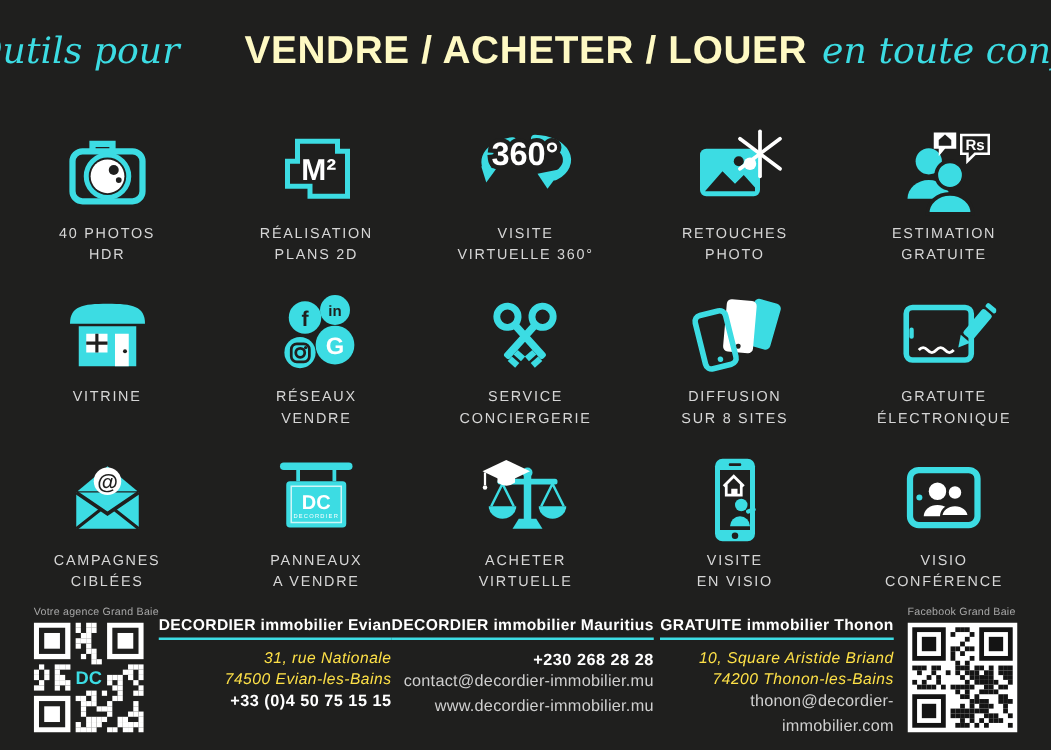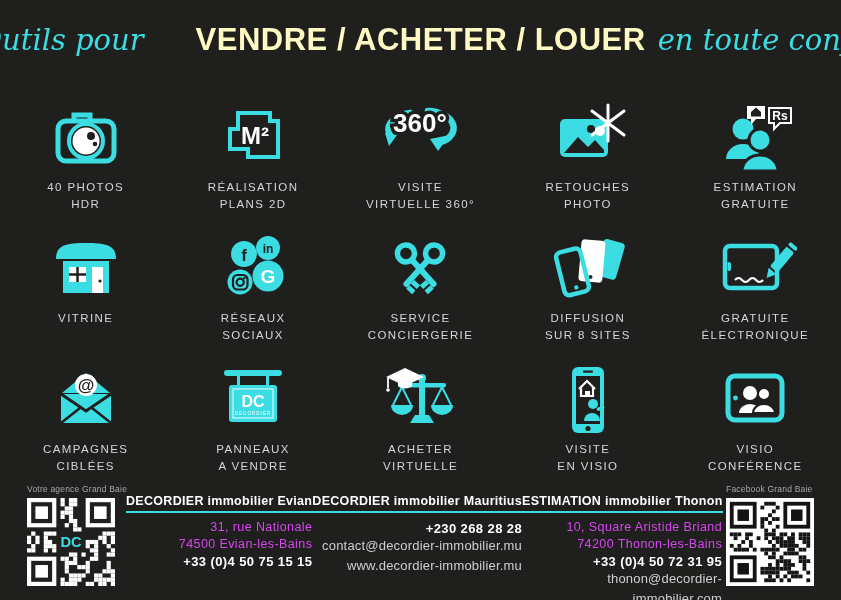--- a/index.html
+++ b/index.html
@@ -47,21 +47,21 @@
   .qr-caption{font-size:8.5px;color:#A8A8A8;white-space:nowrap;margin-bottom:4px;letter-spacing:.2px}
   .qr-block svg{display:block}
 
   .offices{position:absolute;left:126px;right:126px;top:7px;
     display:flex;justify-content:space-between;}
   .office{text-align:right;}
   .office.w1{width:195px}.office.w2{width:212px}.office.w3{width:200px}
   .office-name{display:inline-block;color:#FFFFFF;font-weight:bold;font-size:12.5px;
     letter-spacing:.3px;border-bottom:2px solid var(--cy);padding-bottom:3px;margin-bottom:6px;
     white-space:nowrap;}
-  .office-line{color:#d946ef;font-size:12.5px;line-height:1.32;letter-spacing:.4px;}
+  .office-line{color:#fde047;font-size:12.5px;line-height:1.32;letter-spacing:.4px;font-style:italic;}
   .office-line:empty{display:none}
   .office-phone{color:#FFFFFF;font-weight:bold;font-size:13px;margin-top:2px;letter-spacing:.4px;}
   .office-link{color:#CFCFCF;font-size:13px;line-height:1.5;letter-spacing:.2px;}
   .office-link:empty{display:none}
 </style>
 </head>
 <body>
 
 <div class="page">
 
@@ -187,21 +187,21 @@
           <text class="fb" x="57" y="21" font-size="12" font-weight="bold" text-anchor="middle">in</text>
           <text class="fb" x="33" y="29" font-size="17" font-weight="bold" text-anchor="middle">f</text>
           <text class="fw" x="57" y="51" font-size="19" font-weight="bold" text-anchor="middle">G</text>
           <rect class="ob" x="22" y="43" width="14.5" height="14.5" rx="4.5" stroke-width="2.2"></rect>
           <circle class="ob" cx="29.2" cy="50.2" r="3.6" stroke-width="2.2"></circle>
           <circle class="fb" cx="33.5" cy="46" r="1.3"></circle>
         </svg>
       </div>
       <div class="label">
           <span class="l">RÉSEAUX</span>
-          <span class="l">SOCIAUX</span>
+          <span class="l">VENDRE</span>
         </div>
     </div>
 
     <div class="cell">
       <div class="iconbox">
         <svg width="84" height="74" viewBox="0 0 84 74">
           <g transform="translate(42,37) rotate(42)">
             <circle class="oc" cx="0" cy="-21" r="8.5" stroke-width="5.5"></circle>
             <rect class="fc" x="-3" y="-13" width="6" height="36" rx="2"></rect>
             <rect class="fc" x="3" y="12" width="8" height="5"></rect>
@@ -494,24 +494,23 @@
 
       <div class="office w2">
         <div><span class="office-name">DECORDIER immobilier Mauritius</span></div>
 
         <div class="office-phone">+230 268 28 28</div>
         <div class="office-link">contact@decordier-immobilier.mu</div>
         <div class="office-link">www.decordier-immobilier.mu</div>
       </div>
 
       <div class="office w3">
-        <div><span class="office-name">ESTIMATION immobilier Thonon</span></div>
+        <div><span class="office-name">GRATUITE immobilier Thonon</span></div>
         <div class="office-line">10, Square Aristide Briand</div>
         <div class="office-line">74200 Thonon-les-Bains</div>
-        <div class="office-phone">+33 (0)4 50 72 31 95</div>
         <div class="office-link">thonon@decordier-immobilier.com</div>
 
       </div>
 
     </div>
 
     <div class="qr-block qr-right">
       <div class="qr-caption">Facebook Grand Baie</div>
       <svg id="qr-right-svg" width="88" height="88" viewBox="0 0 92 92">
           <rect x="0" y="0" width="92" height="92" fill="#FFFFFF"></rect>

